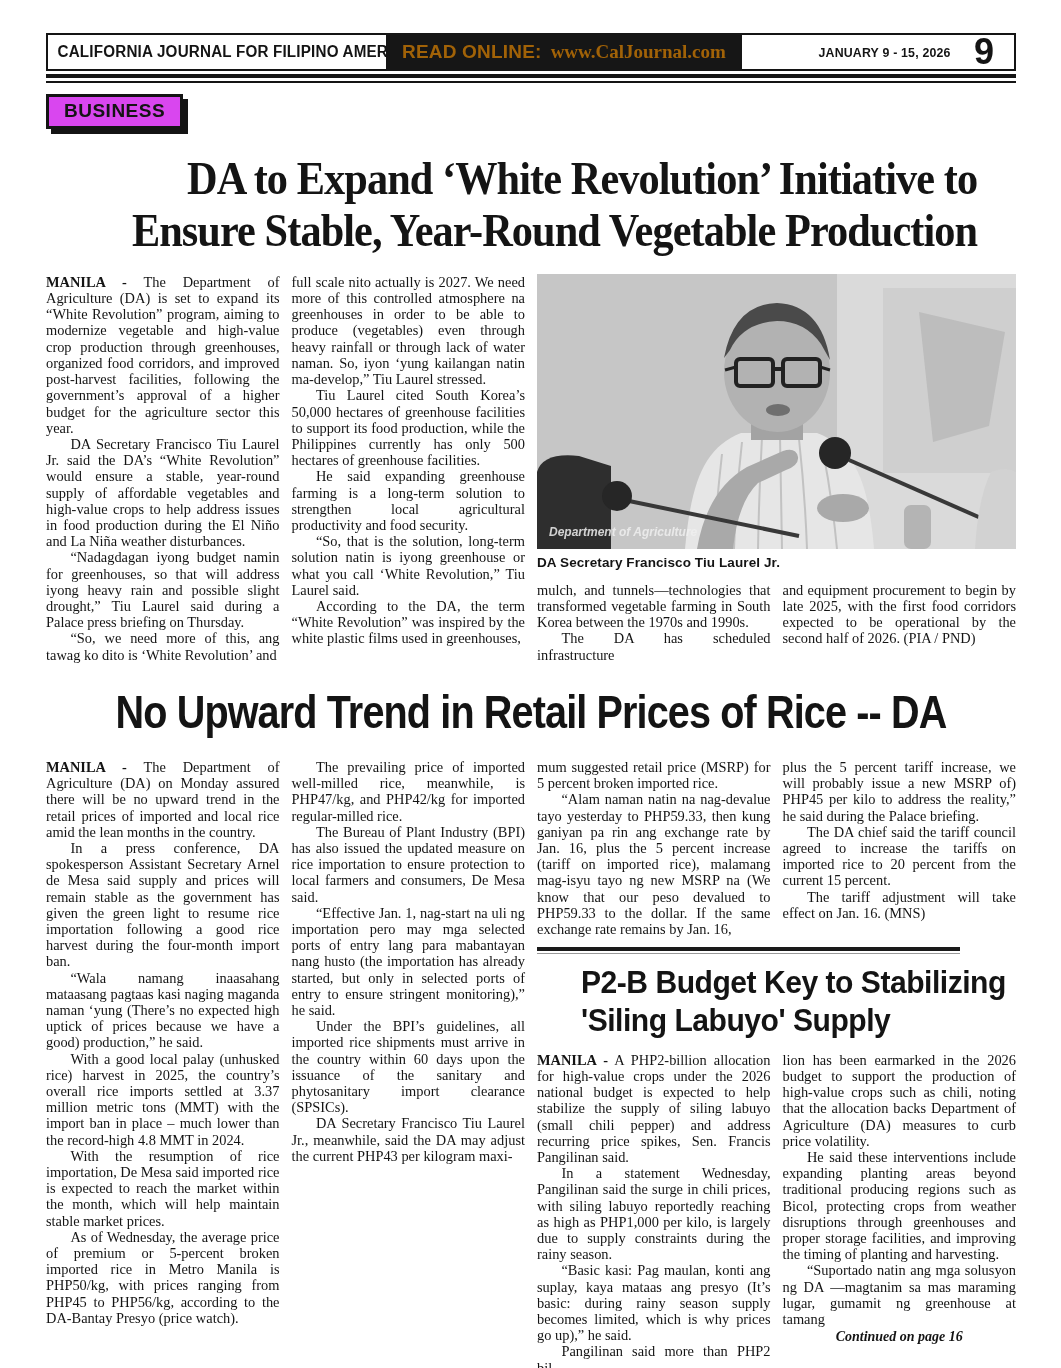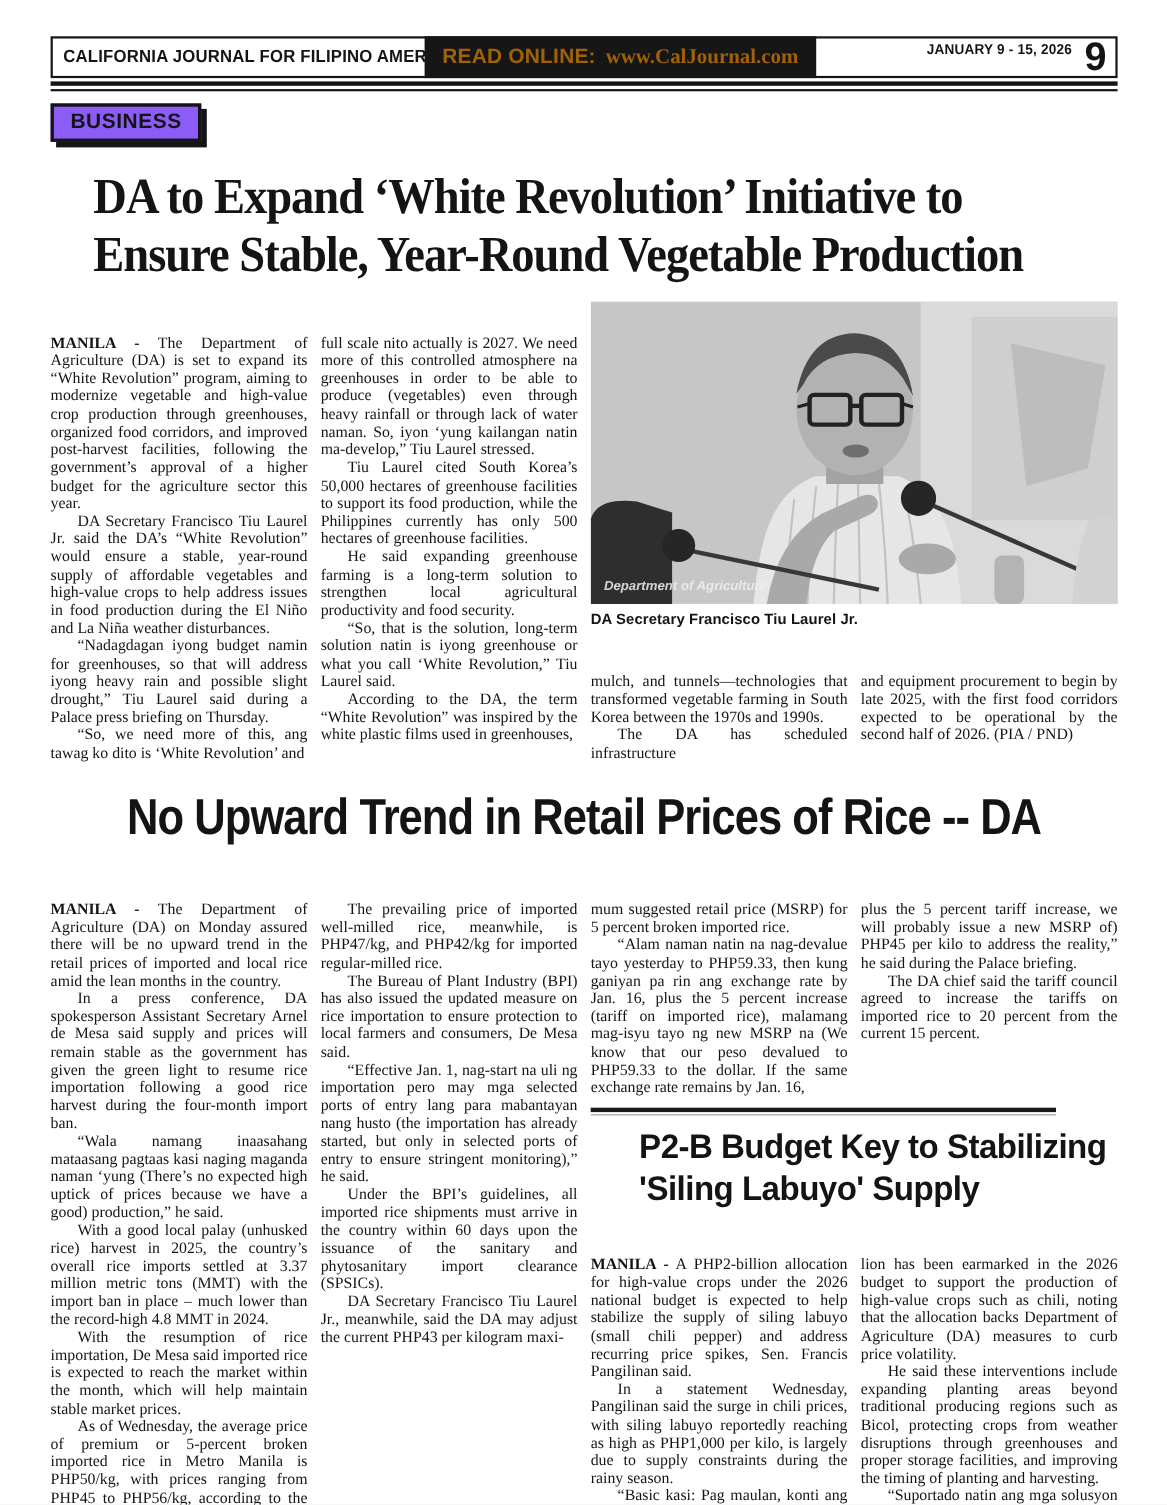--- a/index.html
+++ b/index.html
@@ -16,48 +16,48 @@
     display:flex;align-items:center;justify-content:space-between;
     font-family:"Liberation Sans",sans-serif;
   }
   .masthead{font-weight:bold;font-size:16px;letter-spacing:.2px;padding-left:10px;transform:scaleX(.95);transform-origin:left center;white-space:nowrap;}
   .read-banner{
     position:absolute;left:338px;top:-2px;bottom:-2px;background:#161616;color:#a16207;
     display:flex;align-items:center;padding:0 16px;gap:9px;white-space:nowrap;
   }
   .read-label{font-family:"Liberation Sans",sans-serif;font-weight:bold;font-size:19px;letter-spacing:.2px;}
   .read-url{font-family:"Liberation Serif",serif;font-weight:bold;font-size:19px;}
-  .header-right{display:flex;align-items:flex-start;padding-right:8px;gap:8px;white-space:nowrap;}
+  .header-right{display:flex;align-items:center;padding-right:20px;gap:20px;white-space:nowrap;}
   .issue-date{font-weight:bold;font-size:13px;letter-spacing:.2px;transform:scaleX(.95);}
   .page-number{font-weight:bold;font-size:36px;line-height:30px;}
   .double-rule{margin-top:3px;border-top:4px solid #141414;border-bottom:2px solid #141414;height:3px;}
 
   .section-badge{
-    display:inline-block;margin-top:11px;background:#8b5cf6;border:3px solid #141414;
+    display:inline-block;margin-top:11px;background:#d946ef;border:3px solid #141414;
     box-shadow:5px 5px 0 #141414;padding:3px 15px 4px;
     font-family:"Liberation Sans",sans-serif;font-weight:bold;font-size:19px;letter-spacing:.5px;
   }
 
   
-  .headline-serif{margin:24px 0 16px;text-align:left;font-weight:bold;line-height:1.14;}
+  .headline-serif{margin:24px 0 16px;text-align:right;font-weight:bold;line-height:1.14;}
   .headline-serif .hl-line{
     display:block;font-size:46px;letter-spacing:-1px;white-space:nowrap;
     transform:scaleX(.92);transform-origin:center;
   }
   .headline-sans{
     margin:22px 0 14px;text-align:center;font-family:"Liberation Sans",sans-serif;
     font-weight:bold;font-size:46px;letter-spacing:-1px;white-space:nowrap;
     transform:scaleX(.86);transform-origin:center;
   }
   .headline-sub{margin:10px 0 12px 44px;font-family:"Liberation Sans",sans-serif;font-weight:bold;line-height:1.22;letter-spacing:-.5px;}
   .headline-sub .hl-line{display:block;font-size:31px;transform:scaleX(.97);transform-origin:left center;white-space:nowrap;}
 
   
   .row{display:flex;gap:12px;}
-  .col{width:233.5px;flex:none;margin-top:30px;}
+  .col{width:233.5px;flex:none;}
   .half{width:423px;flex:none;}
   .cols2{display:flex;gap:12px;}
   .body-text p{margin:0;font-size:14.4px;line-height:16.2px;text-align:justify;text-indent:1.7em;}
   .body-text p.lead,.body-text p.cont{text-indent:0;}
   .dateline{font-weight:bold;}
 
   .photo{display:block;width:479px;height:275px;}
   .photo-caption{
     font-family:"Liberation Sans",sans-serif;font-weight:bold;font-size:13.5px;
     margin:6px 0 12px;letter-spacing:.1px;
@@ -182,20 +182,21 @@
 
       <div class="half">
         <div class="cols2">
           <div class="col">
             <p class="cont">mum suggested retail price (MSRP) for 5 percent broken imported rice.</p>
             <p>“Alam naman natin na nag-devalue tayo yesterday to PHP59.33, then kung ganiyan pa rin ang exchange rate by Jan. 16, plus the 5 percent increase (tariff on imported rice), malamang mag-isyu tayo ng new MSRP na (We know that our peso devalued to PHP59.33 to the dollar. If the same exchange rate remains by Jan. 16,</p>
           </div>
           <div class="col">
             <p class="cont">plus the 5 percent tariff increase, we will probably issue a new MSRP of) PHP45 per kilo to address the reality,” he said during the Palace briefing.</p>
             <p>The DA chief said the tariff council agreed to increase the tariffs on imported rice to 20 percent from the current 15 percent.</p>
+            <p>The tariff adjustment will take effect on Jan. 16. (MNS)</p>
           </div>
         </div>
 
         <div class="double-rule-sm"></div>
 
         <h3 class="headline-sub">
           <span class="hl-line">P2-B Budget Key to Stabilizing</span>
           <span class="hl-line">'Siling Labuyo' Supply</span>
         </h3>
 

